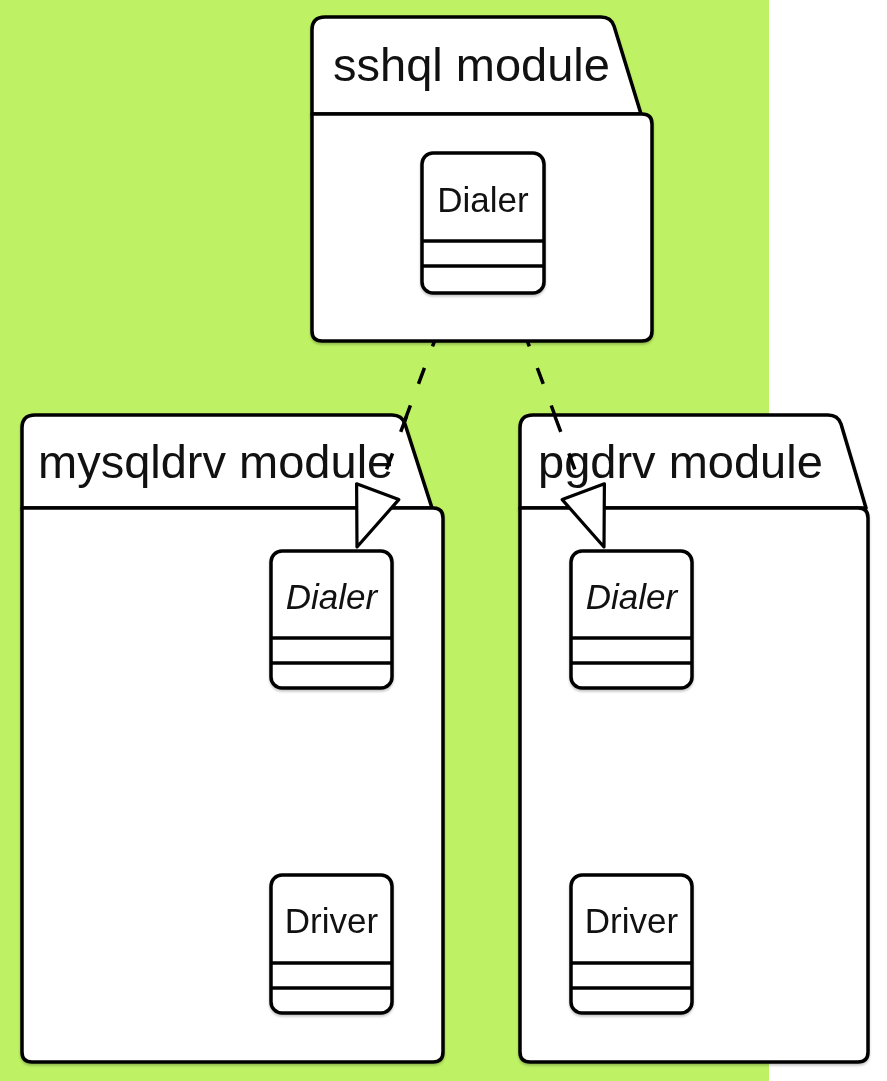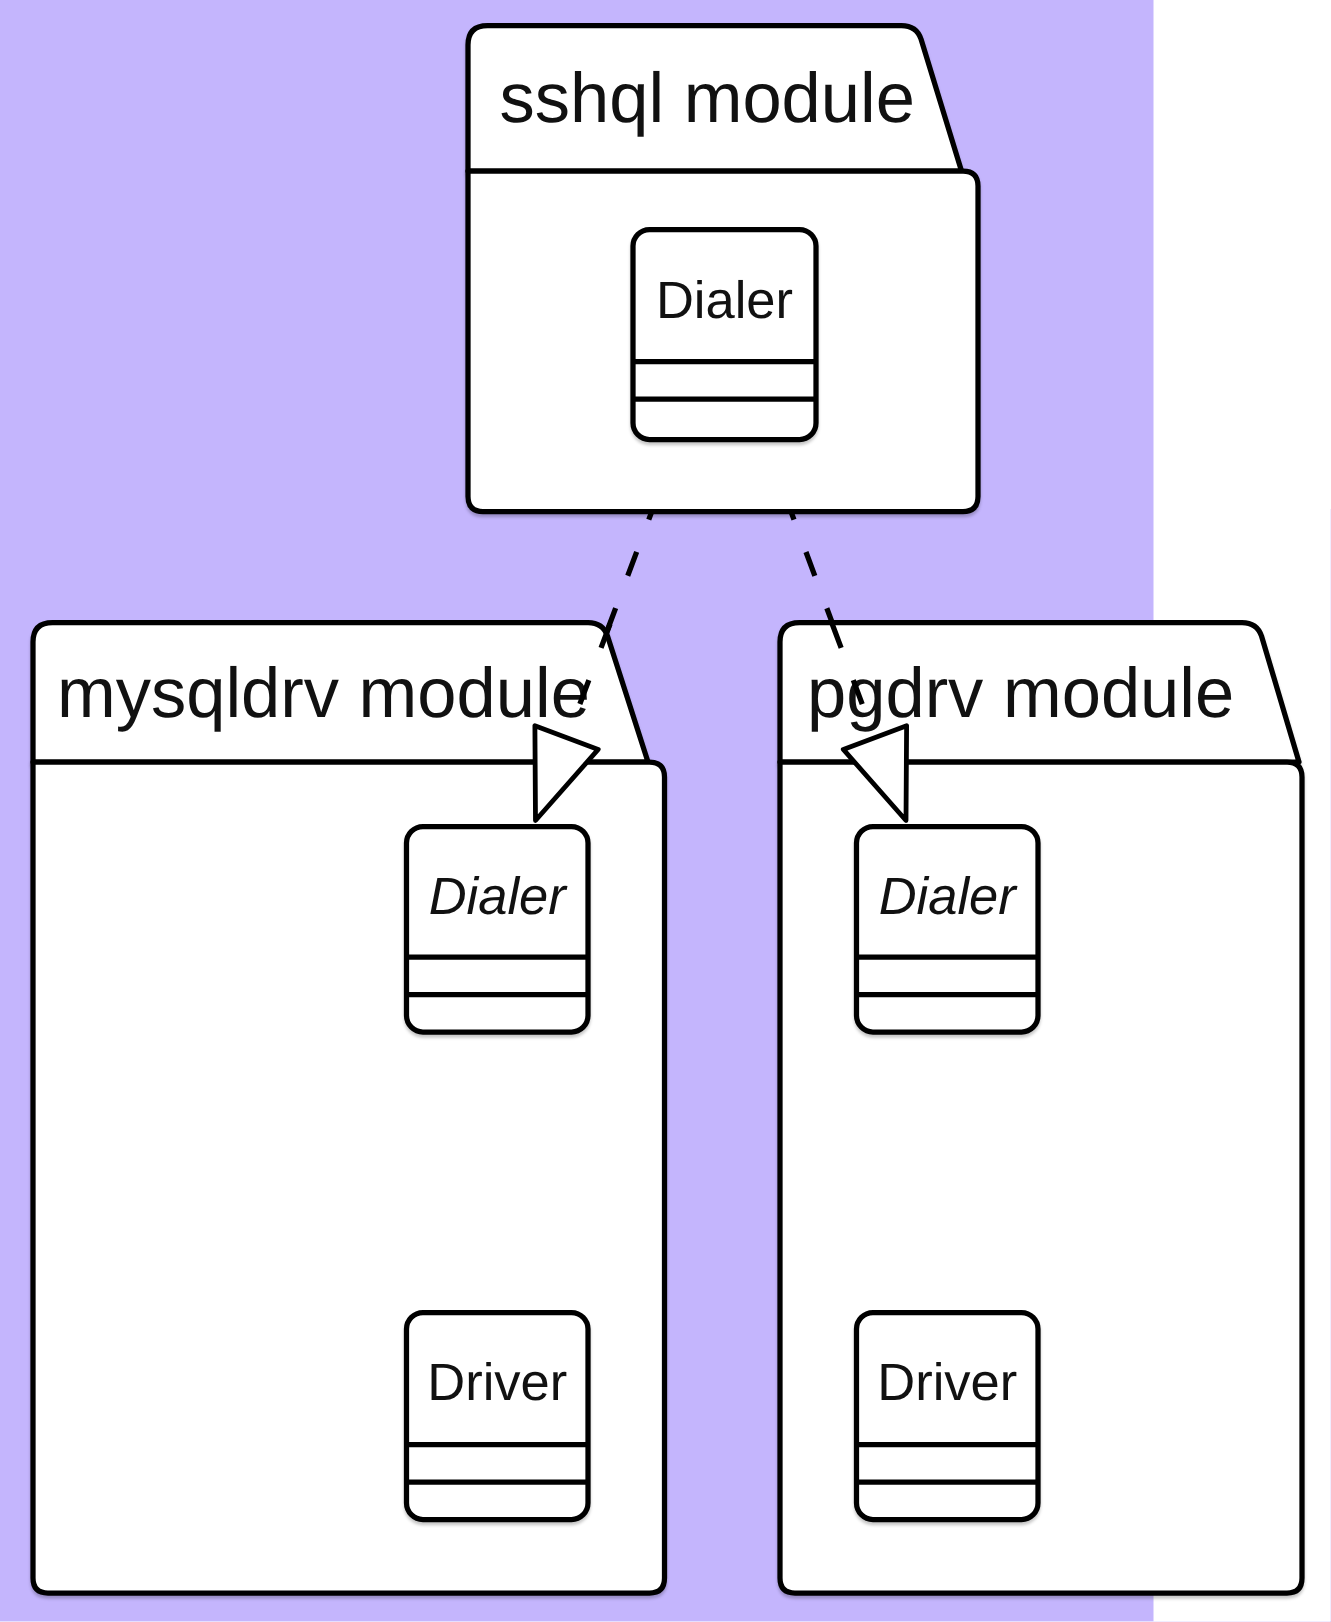--- a/index.html
+++ b/index.html
@@ -8,21 +8,21 @@
     background: #ffffff;
     width: 887px;
     height: 1081px;
     overflow: hidden;
     font-family: "Liberation Sans", sans-serif;
   }
   .canvas {
     position: relative;
     width: 769px;
     height: 1081px;
-    background: #c4b5fd;
+    background: #bef264;
   }
   svg { display: block; }
   .shape {
     fill: #ffffff;
     stroke: #000000;
     stroke-width: 3.5;
     stroke-linejoin: round;
   }
   .shadowed { filter: drop-shadow(0px 2.5px 1px rgba(0,0,0,0.22)); }
   .sep {

